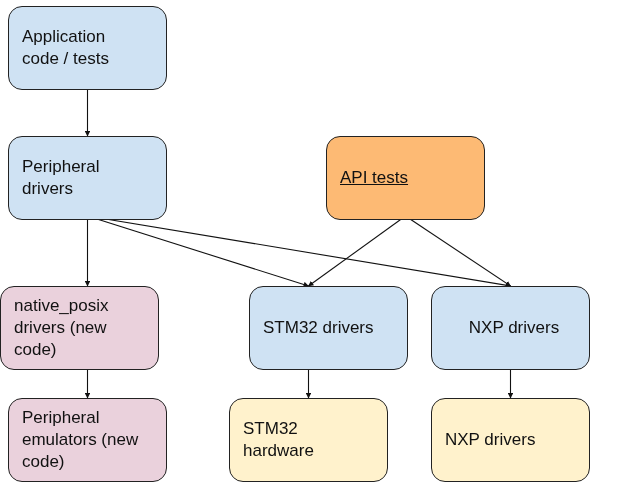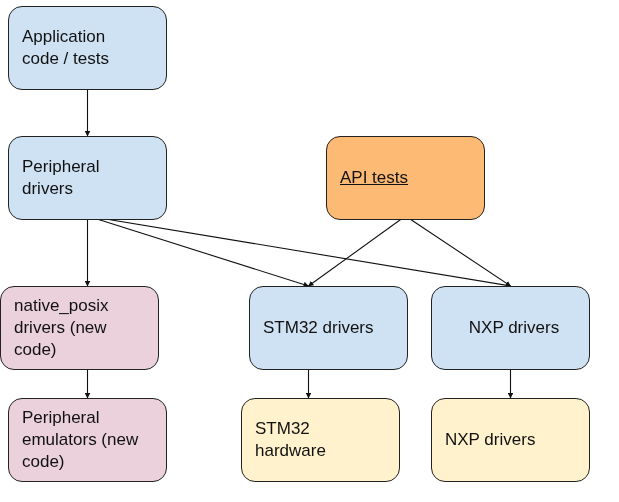--- a/index.html
+++ b/index.html
@@ -58,19 +58,19 @@
   <span>STM32 drivers</span>
 </div>
 <div class="node blue" id="n-nxpdrv" style="left:431px;top:286px;justify-content:center;">
   <span>NXP drivers</span>
 </div>
 <div class="node pink" id="n-emul" style="left:8px;top:398px;">
   <span>Peripheral
 emulators (new
 code)</span>
 </div>
-<div class="node yellow" id="n-stm32hw" style="left:229px;top:398px;margin-left:12px;">
+<div class="node yellow" id="n-stm32hw" style="left:229px;top:398px;">
   <span>STM32
 hardware</span>
 </div>
 <div class="node yellow" id="n-nxphw" style="left:431px;top:398px;">
   <span>NXP drivers</span>
 </div>
 
 </body></html>

